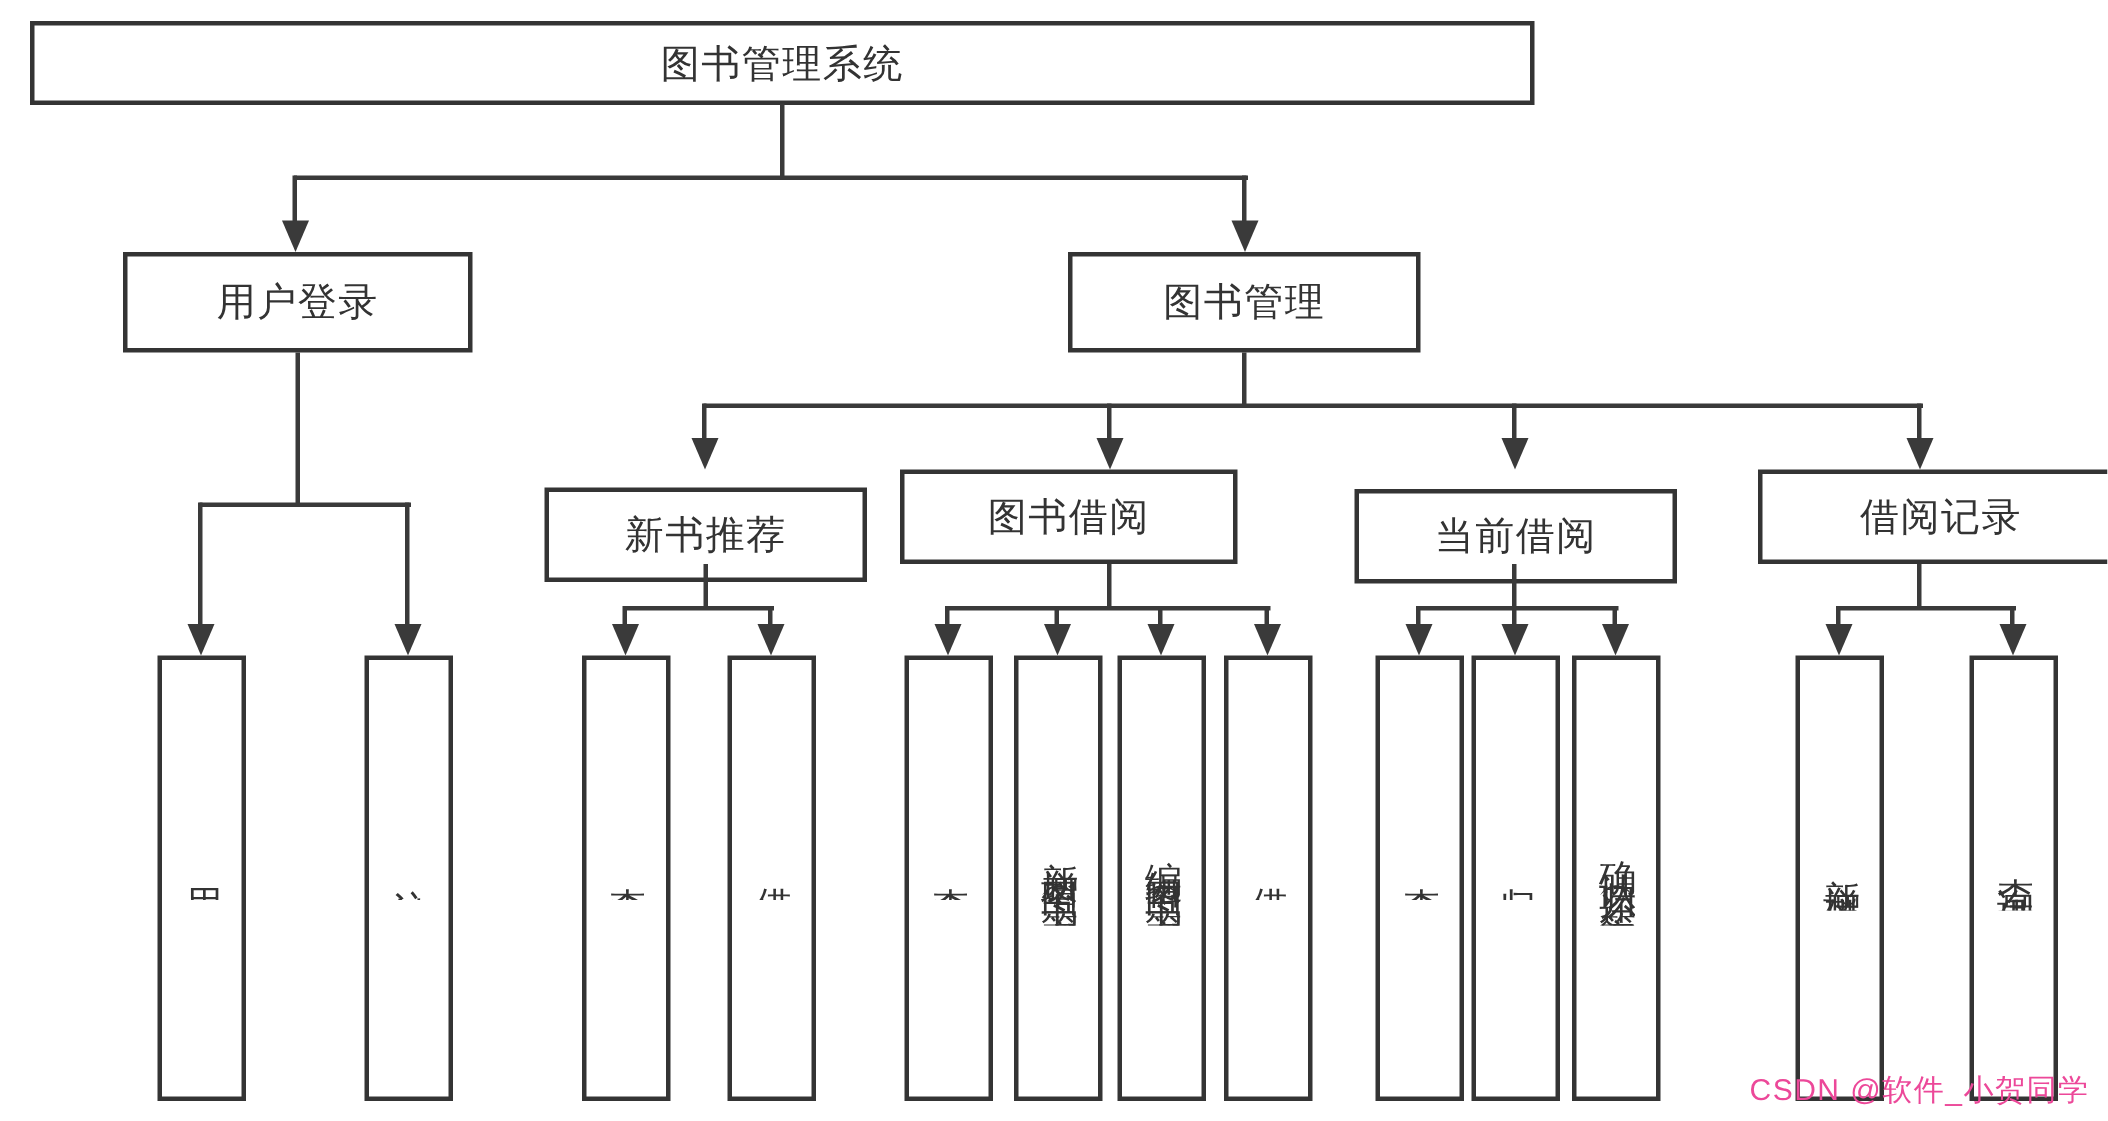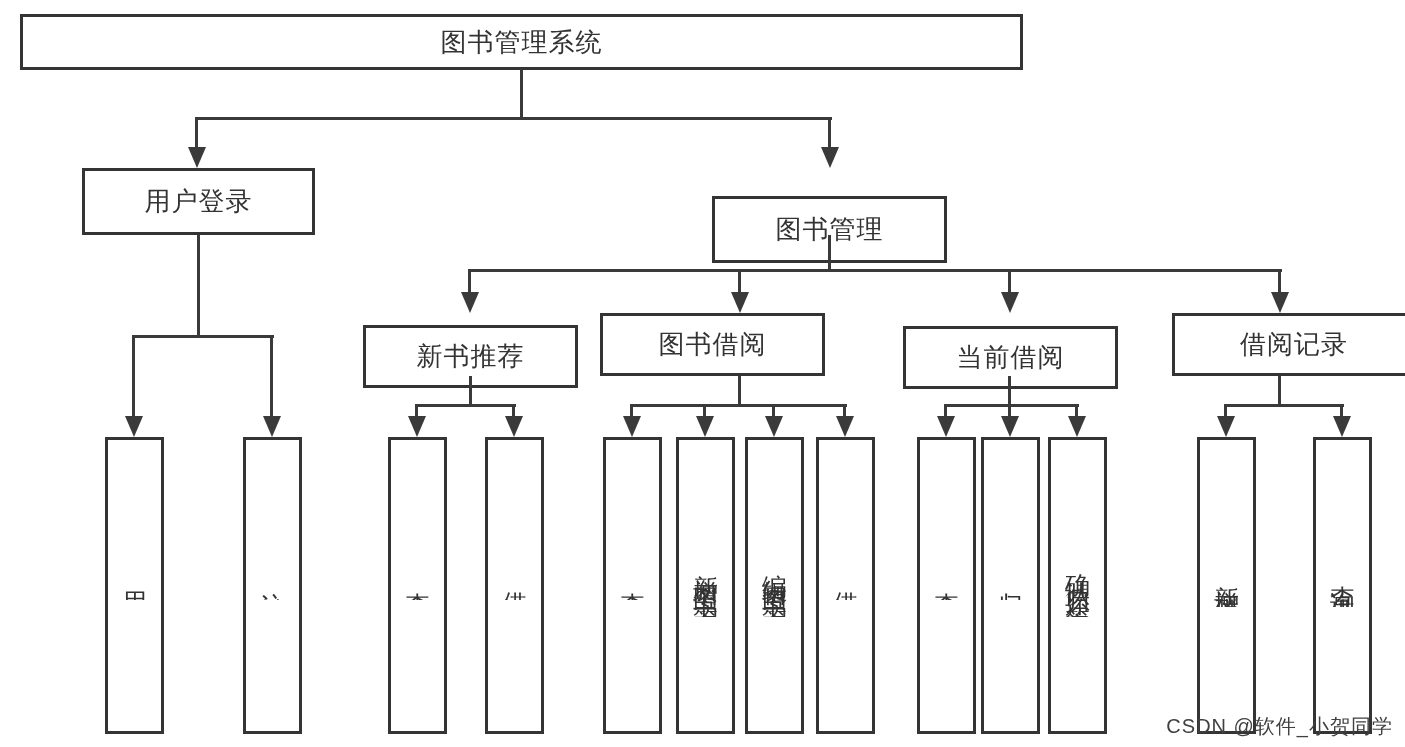--- a/index.html
+++ b/index.html
@@ -21,37 +21,37 @@
   .vline{position:absolute;width:3px;background:#3a3a3a;}
   .hline{position:absolute;height:3px;background:#3a3a3a;}
   .drop{position:absolute;width:3px;background:#3a3a3a;}
   .drop::after{
     content:'';position:absolute;left:-7.5px;bottom:-20px;width:0;height:0;
     border-left:9px solid transparent;border-right:9px solid transparent;
     border-top:21px solid #3a3a3a;
   }
   .watermark{
     position:absolute;right:12px;bottom:7px;font-size:20px;letter-spacing:1px;
-    color:#404040;z-index:10;white-space:nowrap;
+    color:#ec4899;z-index:10;white-space:nowrap;
   }
 </style>
 </head>
 <body>
 
 <div id="canvas">
 
   <div class="box" style="left:20px;top:14px;width:1003px;height:56px;">
     <span class="hlabel">图书管理系统</span>
   </div>
 
   <div class="box" style="left:82px;top:168px;width:233px;height:67px;">
     <span class="hlabel">用户登录</span>
   </div>
 
-  <div class="box" style="left:712px;top:168px;width:235px;height:67px;margin-top:28px;">
+  <div class="box" style="left:712px;top:168px;width:235px;height:67px;">
     <span class="hlabel">图书管理</span>
   </div>
 
   <div class="box" style="left:363px;top:325px;width:215px;height:63px;">
     <span class="hlabel">新书推荐</span>
   </div>
 
   <div class="box" style="left:600px;top:313px;width:225px;height:63px;">
     <span class="hlabel">图书借阅</span>
   </div>

